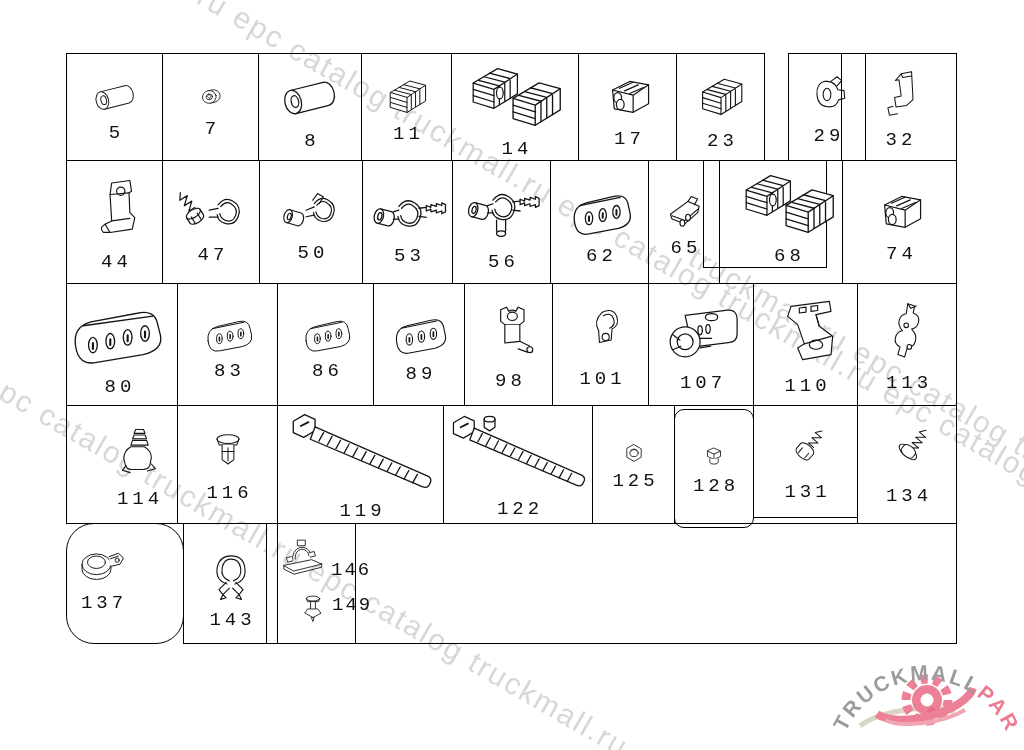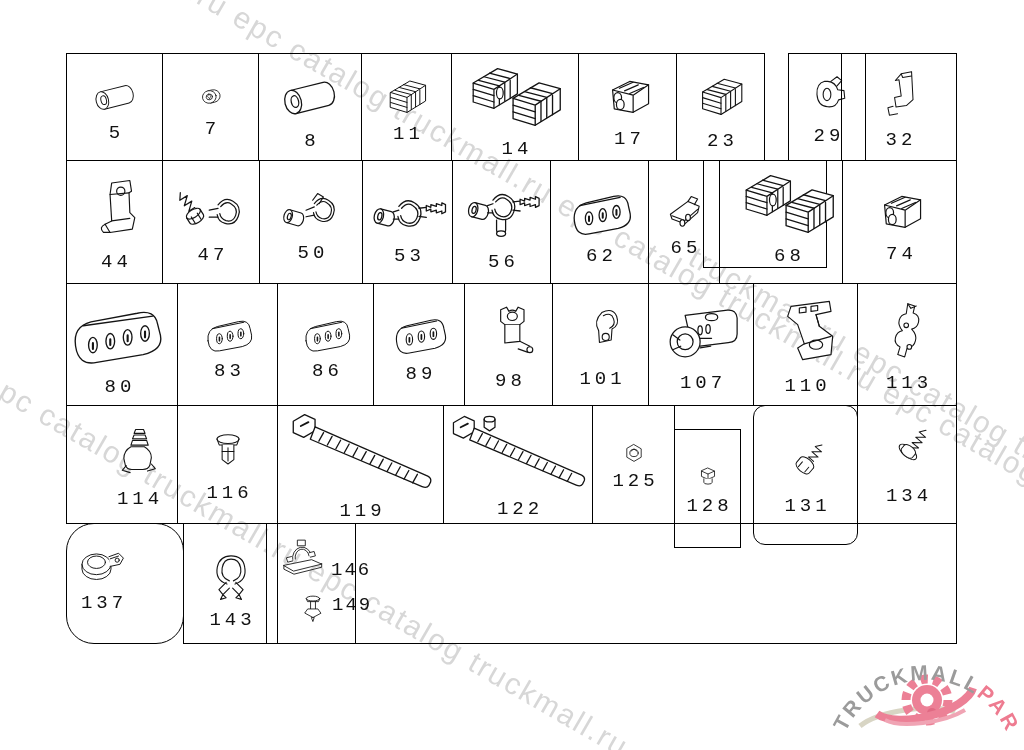--- a/index.html
+++ b/index.html
@@ -286,29 +286,29 @@
         </div>
       </div>
       <div class="cell" style="left: 592px; top: 405px; width: 83px; height: 119px;">
         <div class="part p0">
           <svg class="pd" width="30" height="30">
             <use href="#s-nut125" width="30" height="30"></use>
           </svg>
           <div class="plabel">125</div>
         </div>
       </div>
-      <div class="cell" style="left: 674px; top: 429px; width: 67px; height: 119px;">
+      <div class="cell" style="left: 674px; top: 409px; width: 80px; height: 119px; border-radius: 10px;">
         <div class="part p0">
           <svg class="pd" width="30" height="32">
             <use href="#s-nut128" width="30" height="32"></use>
           </svg>
           <div class="plabel">128</div>
         </div>
       </div>
-      <div class="cell" style="left: 753px; top: 405px; width: 105px; height: 140px; border-radius: 12px;">
+      <div class="cell" style="left: 753px; top: 405px; width: 105px; height: 113px;">
         <div class="part p0">
           <svg class="pd" width="58" height="58">
             <use href="#s-screw131" width="58" height="58"></use>
           </svg>
           <div class="plabel">131</div>
         </div>
       </div>
       <div class="cell" style="left: 857px; top: 405px; width: 100px; height: 119px;">
         <div class="part p0">
           <svg class="pd" width="62" height="60">

